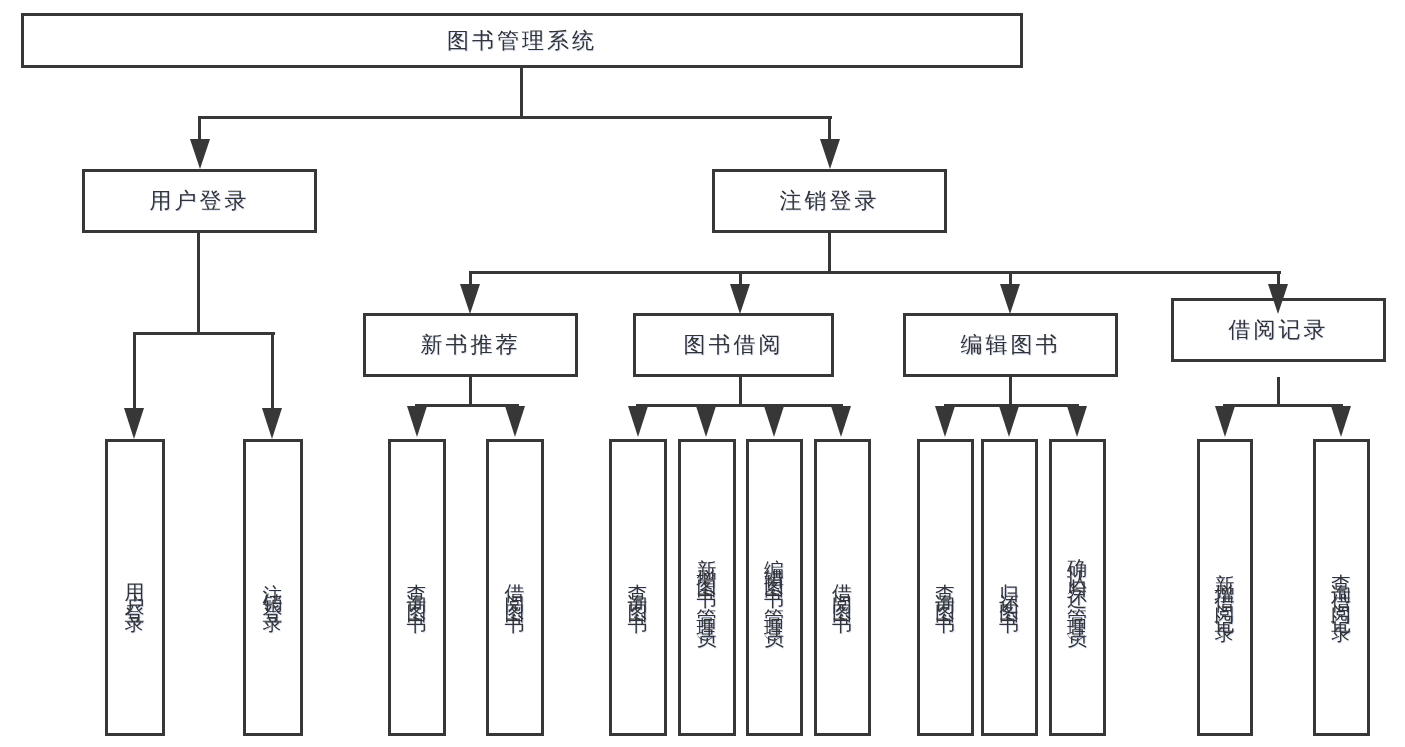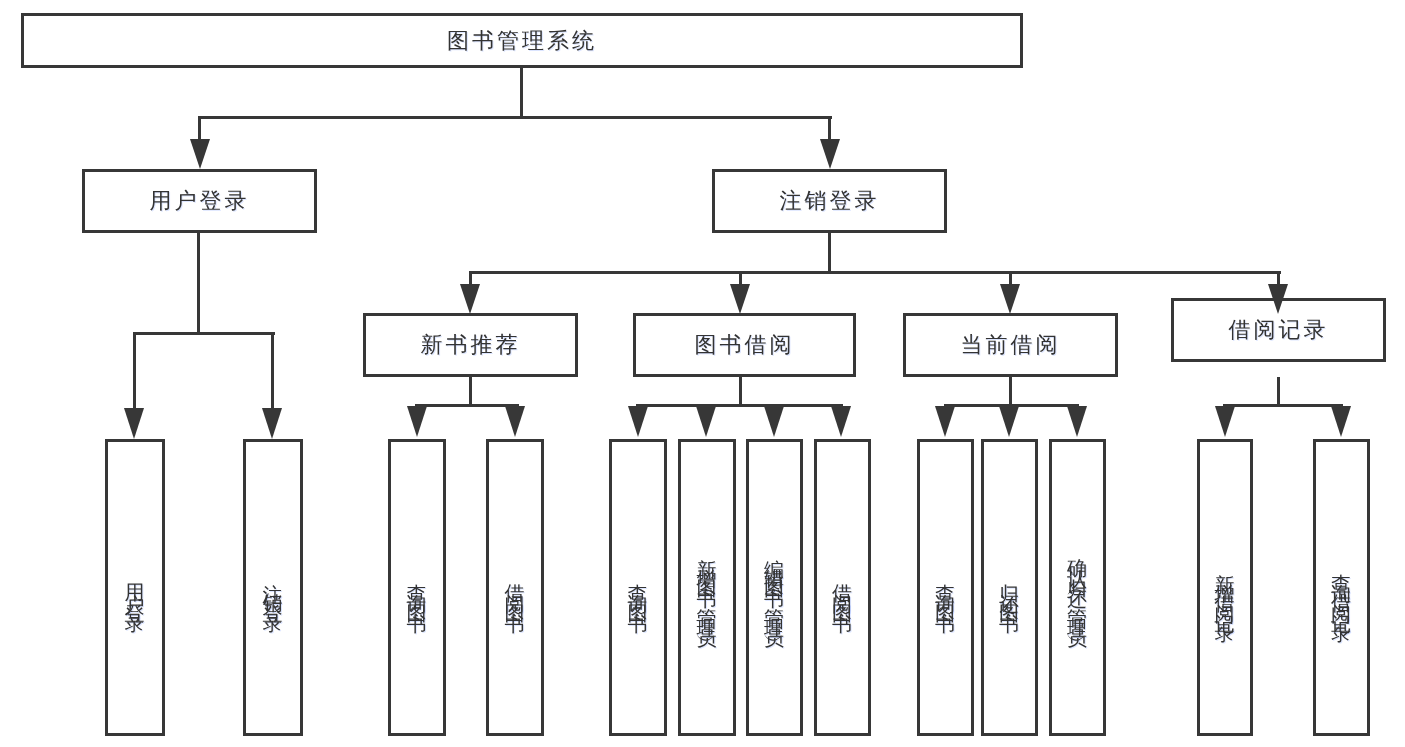--- a/index.html
+++ b/index.html
@@ -38,22 +38,22 @@
 <body>
 
 <div class="stage">
 
   <div class="box hbox" style="left:21px;top:13px;width:1002px;height:55px;">图书管理系统</div>
 
   <div class="box hbox" style="left:82px;top:169px;width:235px;height:64px;">用户登录</div>
   <div class="box hbox" style="left:712px;top:169px;width:235px;height:64px;">注销登录</div>
 
   <div class="box hbox" style="left:363px;top:313px;width:215px;height:64px;">新书推荐</div>
-  <div class="box hbox" style="left:633px;top:313px;width:223px;height:64px;">图书借阅</div>
-  <div class="box hbox" style="left:903px;top:313px;width:215px;height:64px;">当前借阅</div>
+  <div class="box hbox" style="left:633px;top:313px;width:201px;height:64px;">图书借阅</div>
+  <div class="box hbox" style="left:903px;top:313px;width:215px;height:64px;">编辑图书</div>
   <div class="box hbox" style="left:1171px;top:298px;width:215px;height:64px;font-family:Liberation Serif, serif;">借阅记录</div>
 
   <div class="box" style="left:105px;top:439px;width:60px;height:297px;">
     <span class="vtext">用户登录</span>
   </div>
   <div class="box" style="left:243px;top:439px;width:60px;height:297px;">
     <span class="vtext">注销登录</span>
   </div>
 
   <div class="box" style="left:388px;top:439px;width:58px;height:297px;">

